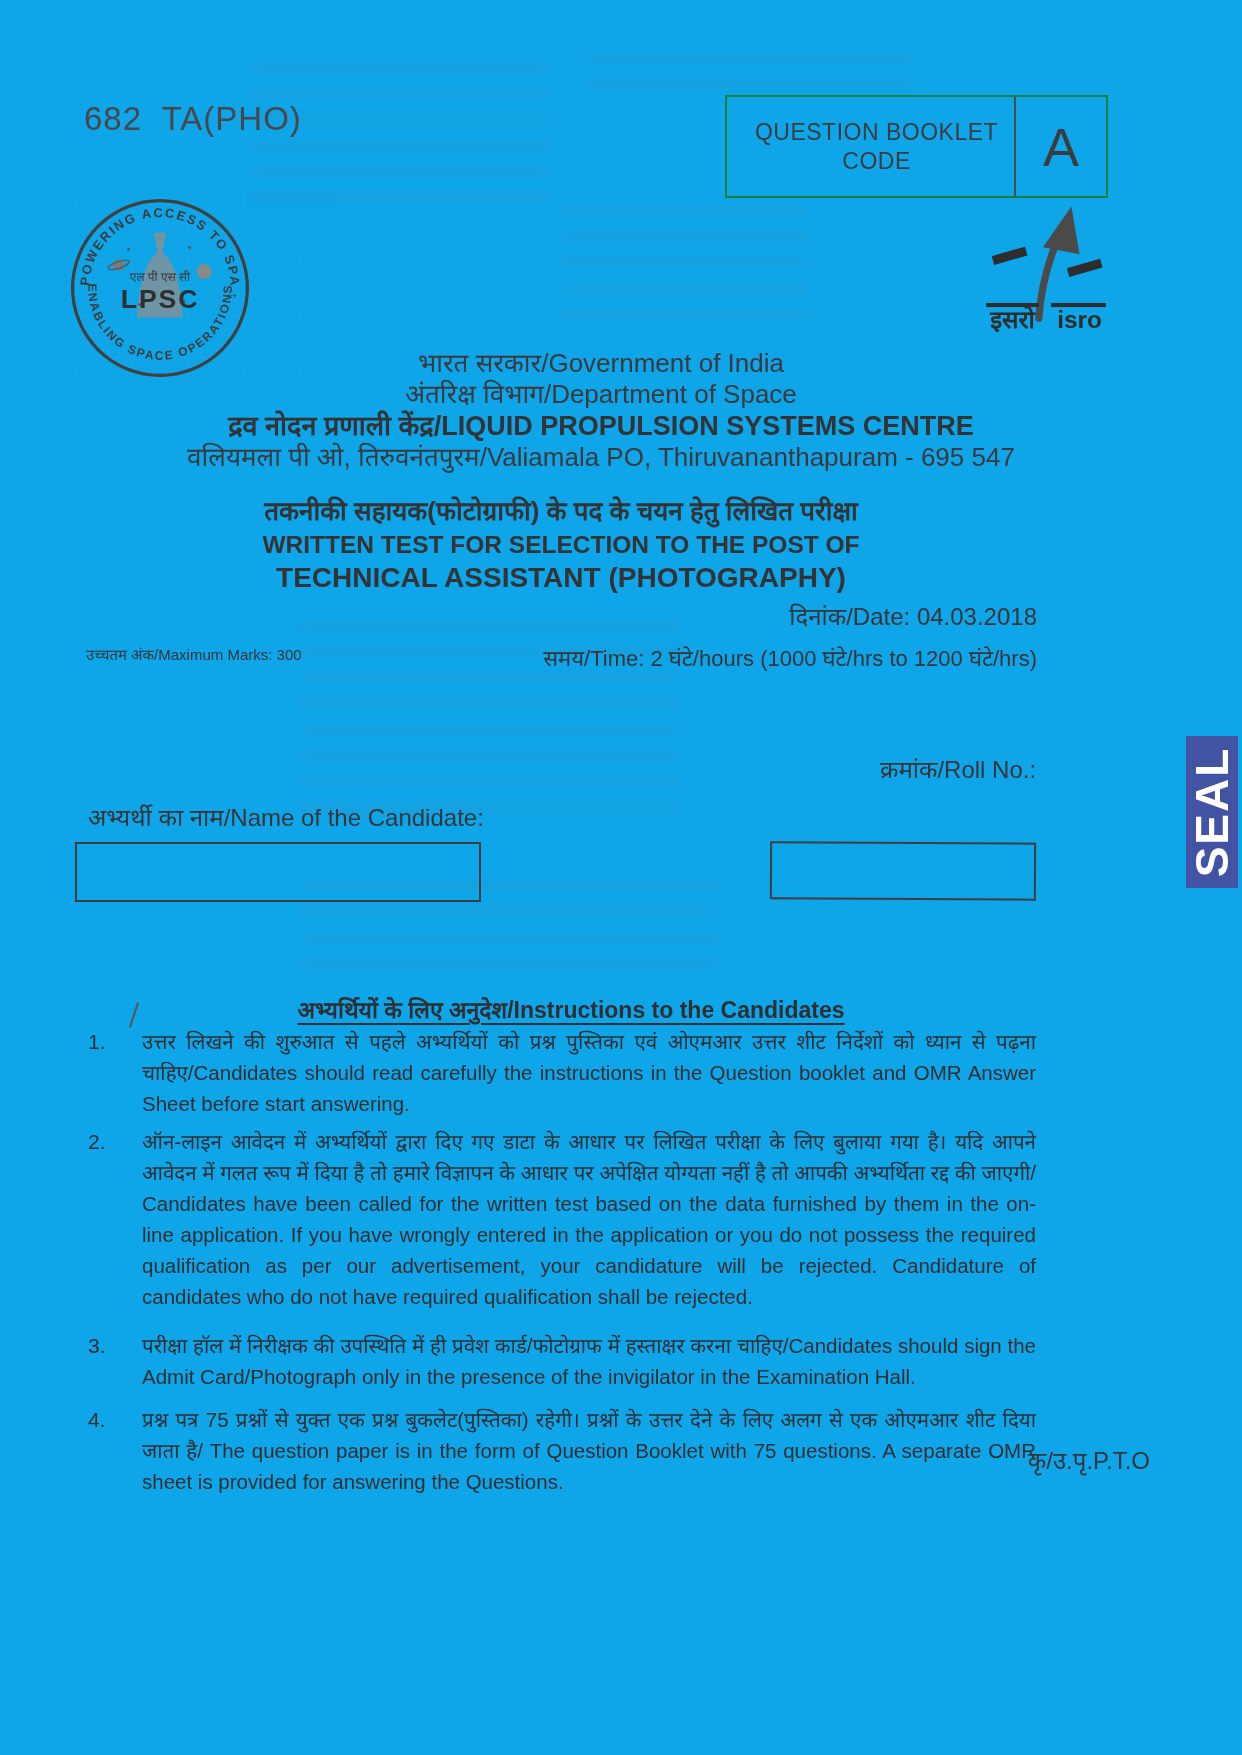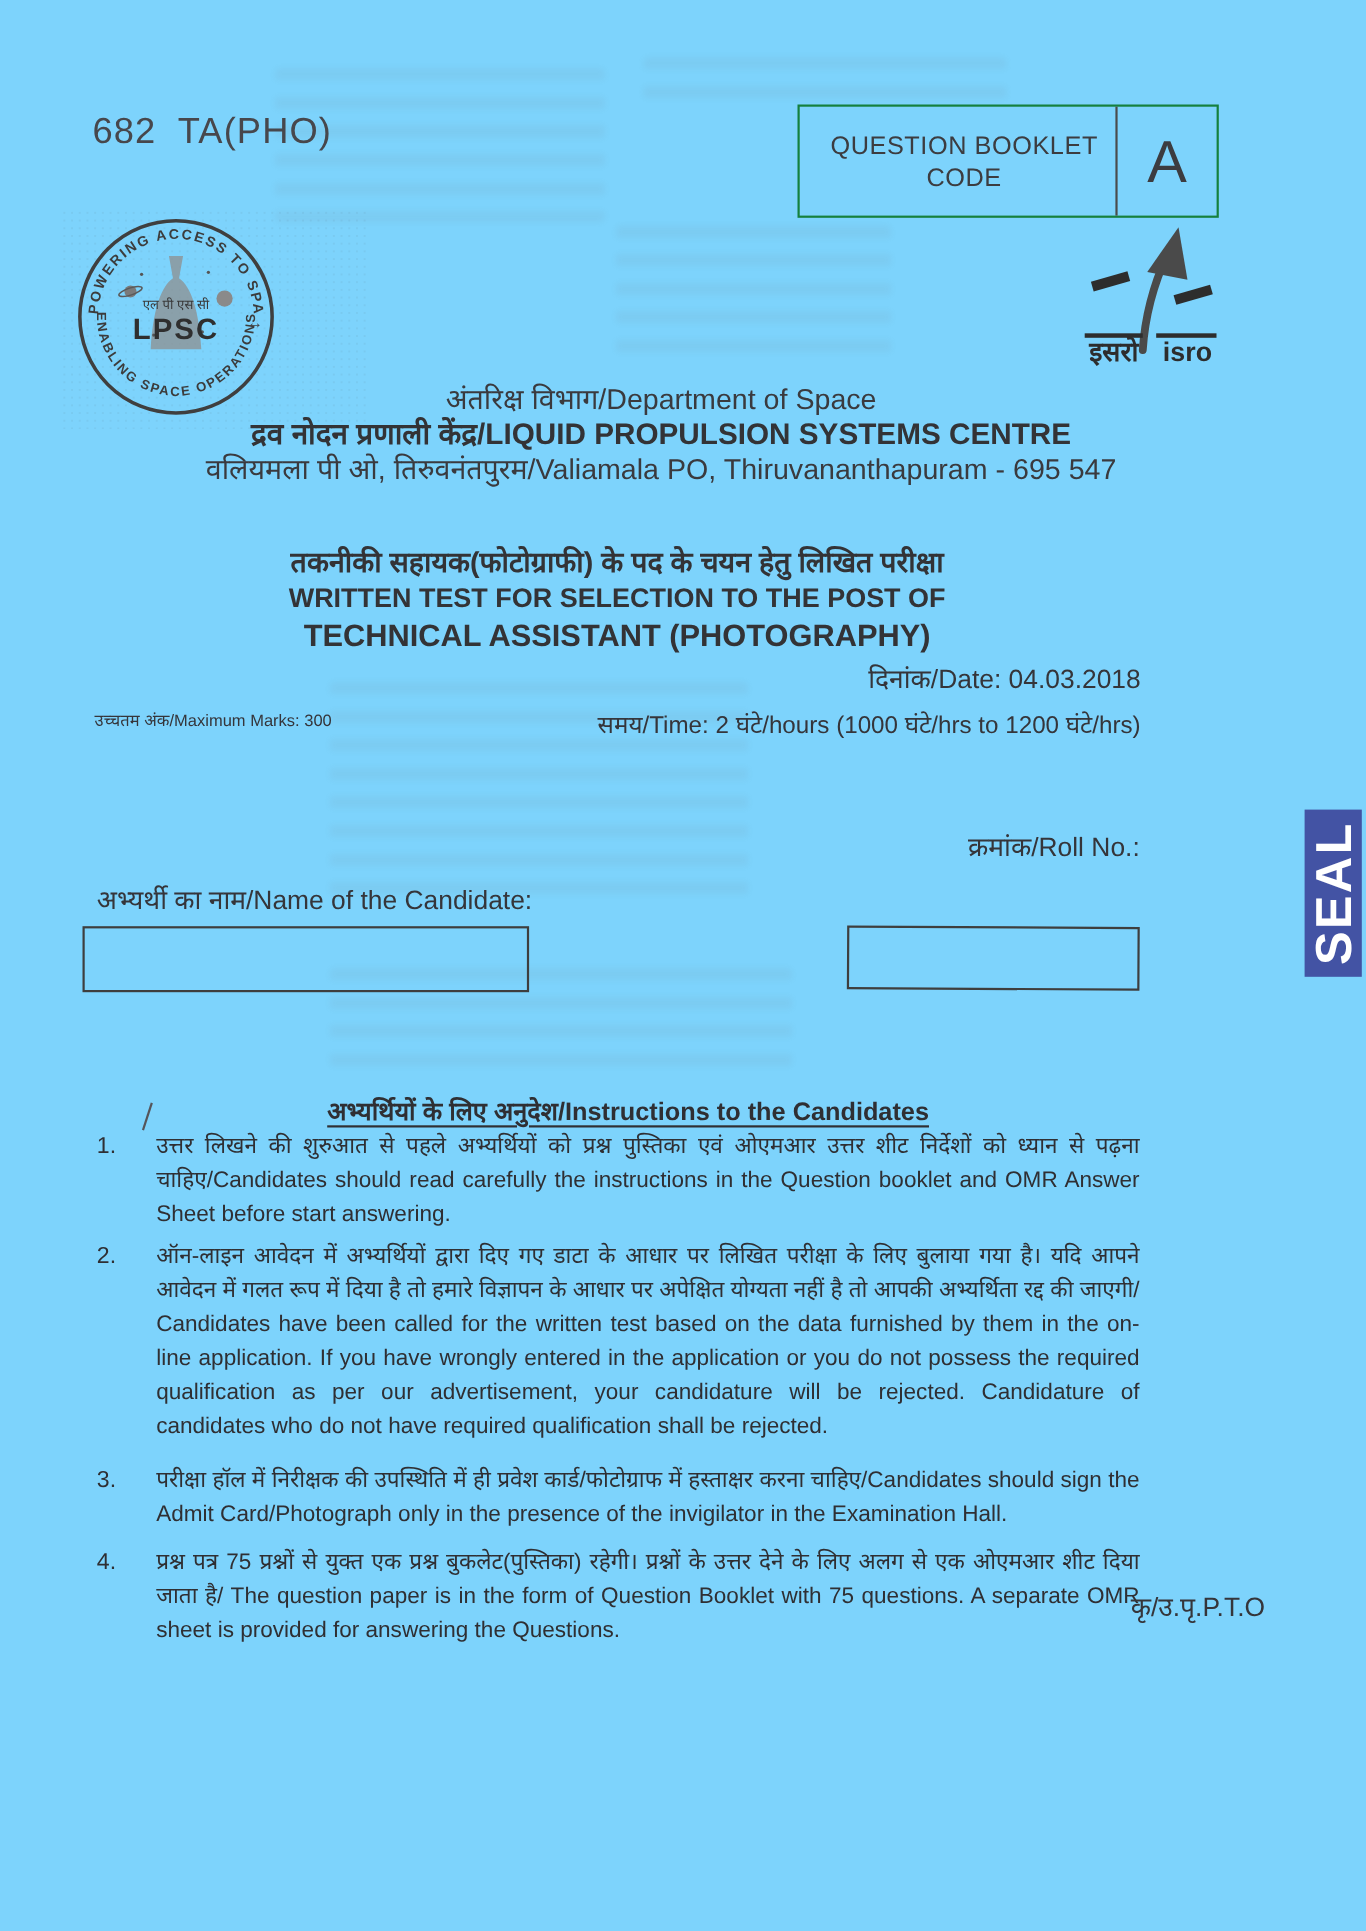--- a/index.html
+++ b/index.html
@@ -1,18 +1,18 @@
 <!DOCTYPE html>
 <html><head>
 <meta charset="utf-8">
 <style>
   html,body{margin:0;padding:0;background:#e8e8e8;}
   .page{
     position:relative;width:1242px;height:1755px;margin:0 auto;
-    background:#7dd3fc;overflow:hidden;
+    background:#0ea5e9;overflow:hidden;
     font-family:"Liberation Sans","DejaVu Sans",sans-serif;
     color:#35353a;
   }
   .abs{position:absolute;}
   
   .booklet-num{left:84px;top:100px;font-size:33px;color:#47474c;letter-spacing:1px;word-spacing:10px;}
   
   .code-box{left:725px;top:95px;width:383px;height:103px;border:2px solid #15803d;display:flex;box-sizing:border-box;padding-left:12px;}
   .code-label{flex:1;border-right:2px solid #4b4b4b;display:flex;align-items:center;justify-content:center;
     text-align:center;font-size:23px;line-height:29px;color:#3c3c40;letter-spacing:.5px;padding:0 8px;}
@@ -107,20 +107,21 @@
     <path d="M90,6 L62,46 L98,53 Z" fill="#4a4a4a"></path>
     <rect x="12" y="50" width="34" height="9" fill="#2d2d2d" transform="rotate(-16 29 54)"></rect>
     <rect x="86" y="62" width="34" height="9" fill="#2d2d2d" transform="rotate(-16 103 66)"></rect>
     <rect x="6" y="101" width="52" height="4" fill="#2d2d2d"></rect>
     <rect x="70" y="101" width="54" height="4" fill="#2d2d2d"></rect>
     <text x="32" y="126" text-anchor="middle" font-size="24" font-weight="bold" fill="#2d2d2d">इसरो</text>
     <text x="98" y="126" text-anchor="middle" font-size="24" font-weight="bold" fill="#2d2d2d">isro</text>
   </svg>
 
   <div class="abs gov-header">
+    <div class="l1">भारत सरकार/Government of India</div>
     <div class="l2">अंतरिक्ष विभाग/Department of Space</div>
     <div class="l3">द्रव नोदन प्रणाली केंद्र/LIQUID PROPULSION SYSTEMS CENTRE</div>
     <div class="l4">वलियमला पी ओ, तिरुवनंतपुरम/Valiamala PO, Thiruvananthapuram - 695 547</div>
   </div>
 
   <div class="abs test-title">
     <div class="th">तकनीकी सहायक(फोटोग्राफी) के पद के चयन हेतु लिखित परीक्षा</div>
     <div class="t1">WRITTEN TEST FOR SELECTION TO THE POST OF</div>
     <div class="t2">TECHNICAL ASSISTANT (PHOTOGRAPHY)</div>
   </div>

